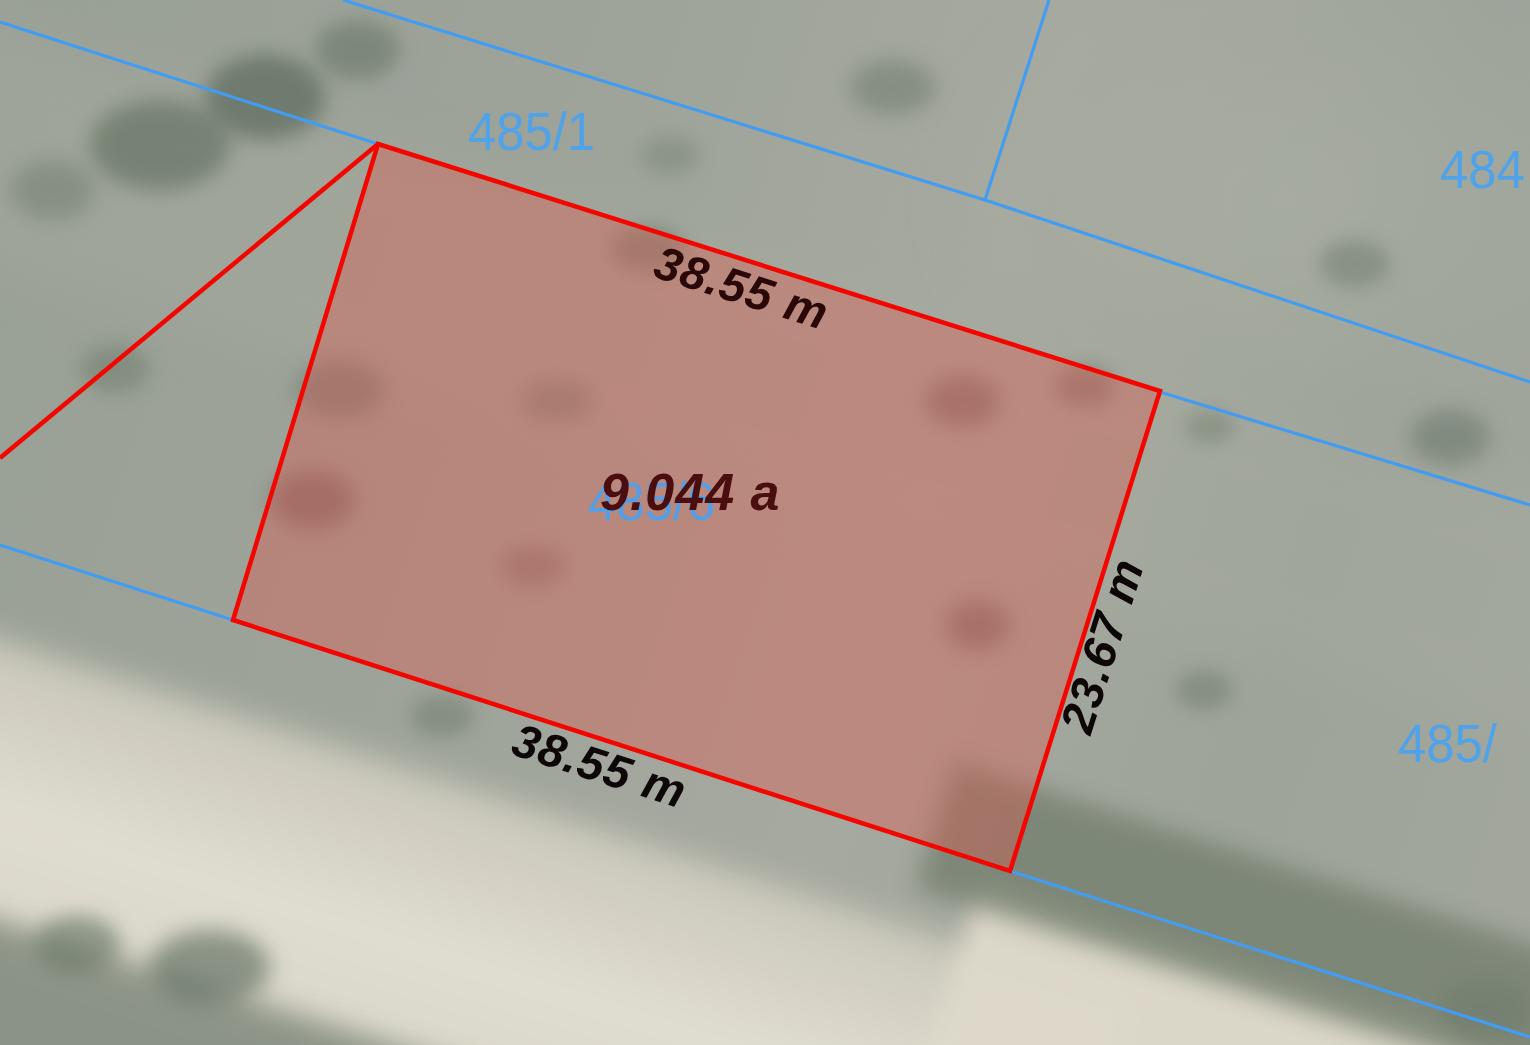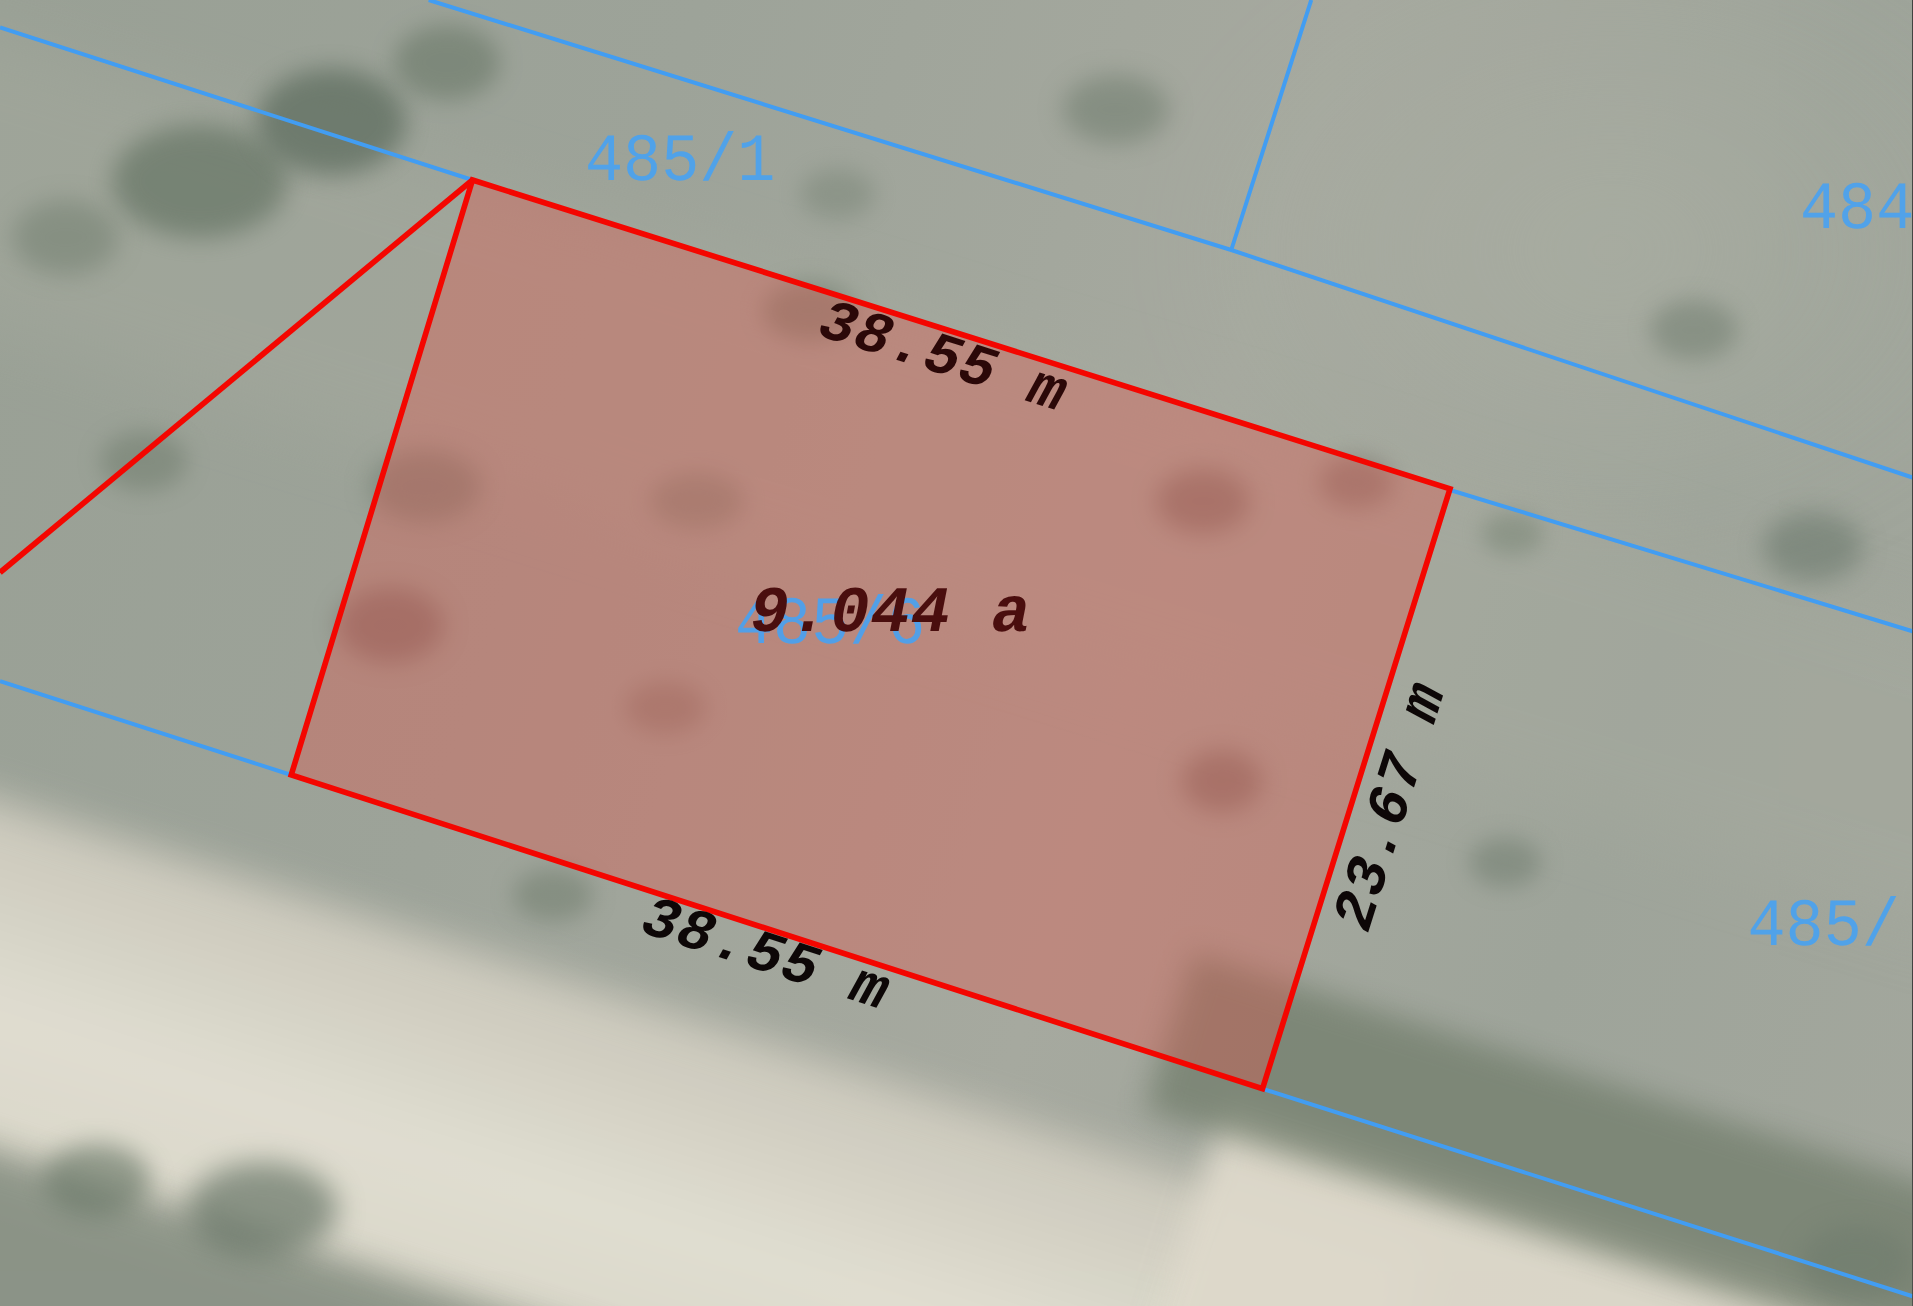--- a/index.html
+++ b/index.html
@@ -1,19 +1,19 @@
 <!DOCTYPE html>
 <html><head>
 <meta charset="utf-8">
 <style>
   html,body{margin:0;padding:0;background:#222;}
   #map-canvas{
     position:relative; width:1530px; height:1045px; overflow:hidden;
     background:linear-gradient(108deg,#99a095 0%,#9da399 30%,#a6a99f 58%,#9ea49a 80%,#a3a79d 100%);
-    font-family:Liberation Mono, monospace;
+    font-family:Liberation Sans, sans-serif;
   }
   .layer{position:absolute; inset:0;}
   .patch{position:absolute; border-radius:50%;}
   .band{position:absolute;}
   svg.overlay{position:absolute; left:0; top:0; z-index:5;}
   .lbl{position:absolute; white-space:nowrap; z-index:10; line-height:1;}
   .parcel-num{
     font-size:54px; font-weight:400; letter-spacing:0px;
     transform:scaleX(0.94); transform-origin:left top; opacity:0.92;
   }

